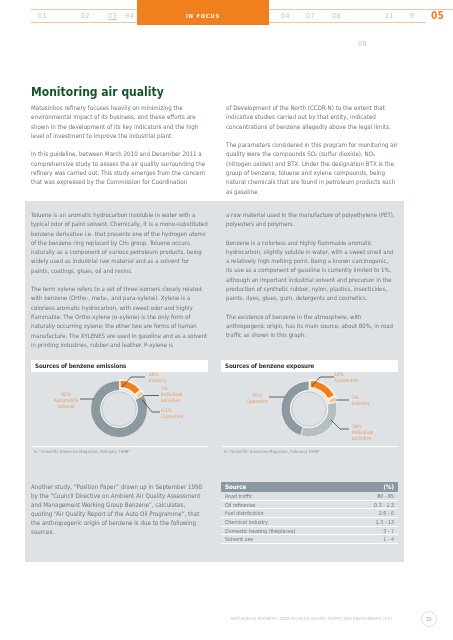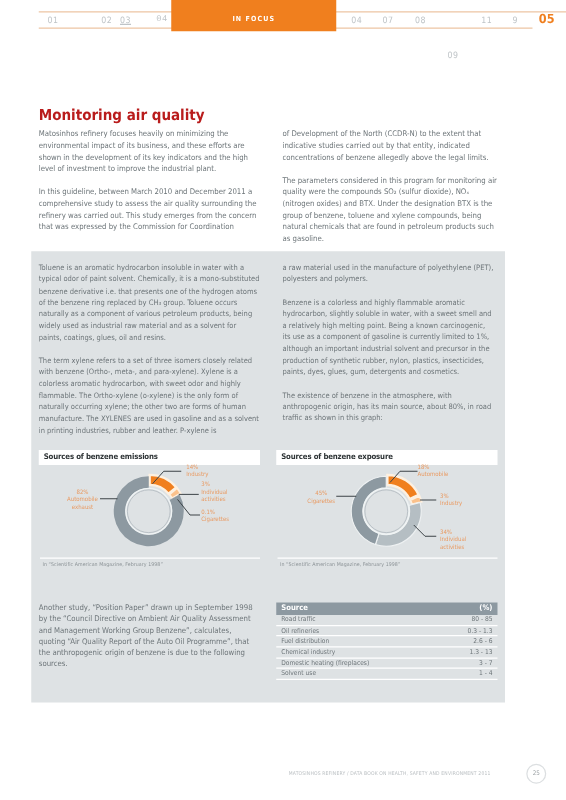--- a/index.html
+++ b/index.html
@@ -15,21 +15,21 @@
   .hdr-rule.top{top:9px;right:0;width:auto;}
   .hdr-rule.bot{top:22px;width:395px;}
   .hdr-nums{position:absolute;top:10px;height:12px;left:31px;width:422px;}
   .hdr-num{position:absolute;top:0;font-size:7px;letter-spacing:.4px;color:#bfc4c7;line-height:12px;}
   .focus{position:absolute;left:137px;top:0px;width:132px;height:25px;background:#f07f1e;}
   .focus span{position:absolute;left:0;top:7px;width:132px;height:18px;line-height:18px;
       text-align:center;color:#fff;font-size:5.6px;font-weight:bold;letter-spacing:.9px;}
   .curpage{position:absolute;left:431px;top:9px;font-size:10px;color:#f07f1e;font-weight:bold;letter-spacing:.2px;line-height:13px;}
 
   
-  .art-title{position:absolute;left:31px;top:85px;font-size:12px;font-weight:bold;color:#b91c1c;letter-spacing:0px;}
+  .art-title{position:absolute;left:31px;top:85px;font-size:12px;font-weight:bold;color:#14532d;letter-spacing:0px;}
   .col{position:absolute;font-size:6.2px;line-height:9.3px;color:#6d7579;text-align:left;}
   .art-l{left:31px;top:103px;width:178px;}
   .art-r{left:226px;top:103px;width:176.5px;}
   .col p{margin:0 0 9.3px 0;}
 
   
   .panel{position:absolute;left:25px;top:201px;width:379px;height:361px;background:#dee2e4;}
   .pl{position:absolute;left:6px;top:9px;width:177px;font-size:6.0px;line-height:9.3px;color:#6d7579;}
   .pr{position:absolute;left:201px;top:9px;width:170px;font-size:6.0px;line-height:9.3px;color:#6d7579;}
   .pl p,.pr p{margin:0 0 9px 0;}
@@ -64,21 +64,21 @@
 <body>
 
 <div class="page">
 
   <div class="hdr">
     <div class="hdr-rule top"></div>
     <div class="hdr-rule bot"></div>
     <div class="hdr-nums" id="hdr-nums">
         <div class="hdr-num" style="left: 7px;">01</div>
         <div class="hdr-num" style="left: 50px;">02</div>
-        <div class="hdr-num" style="left: 65px; text-decoration: underline;">03</div>
+        <div class="hdr-num" style="left: 77px; text-decoration: underline;">03</div>
         <div class="hdr-num" style="left: 94px; font-family: Liberation Mono, monospace;">04</div>
         <div class="hdr-num" style="left: 250px;">04</div>
         <div class="hdr-num" style="left: 275px;">07</div>
         <div class="hdr-num" style="left: 301px;">08</div>
         <div class="hdr-num" style="left: 327px; margin-top: 28px;">09</div>
         <div class="hdr-num" style="left: 354px;">11</div>
         <div class="hdr-num" style="left: 379px;">9</div>
       </div>
     <div class="focus">
         <span>IN FOCUS</span>

